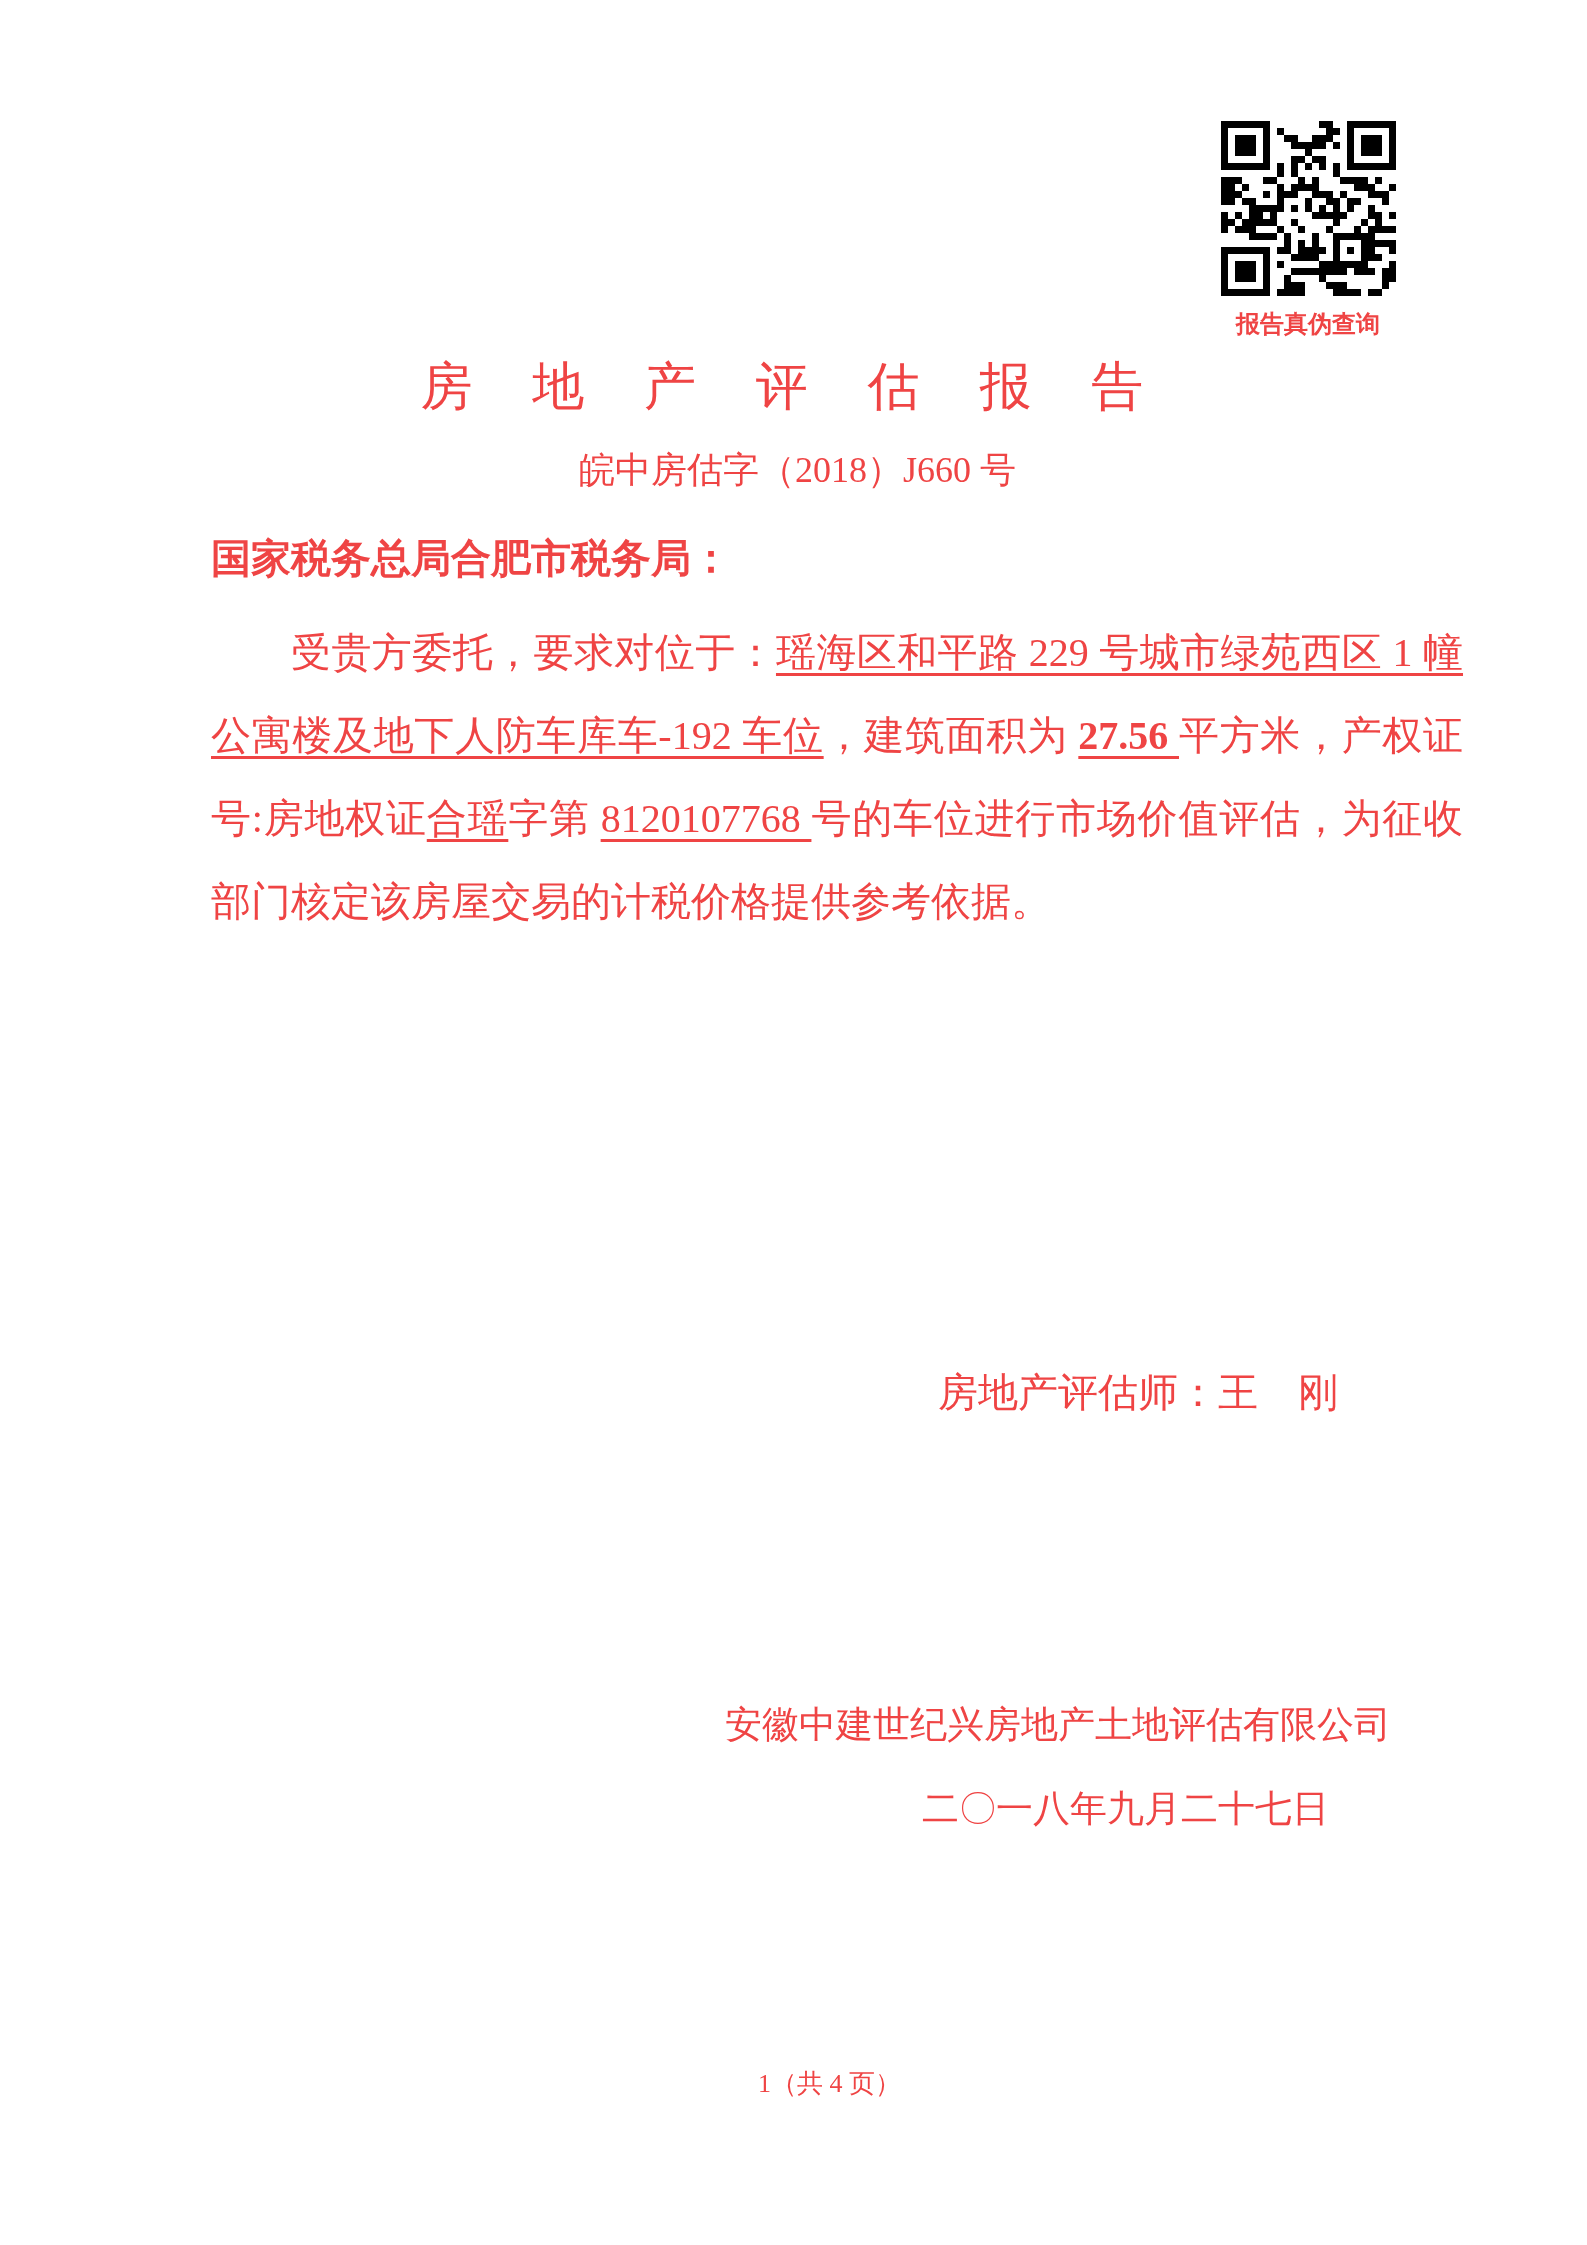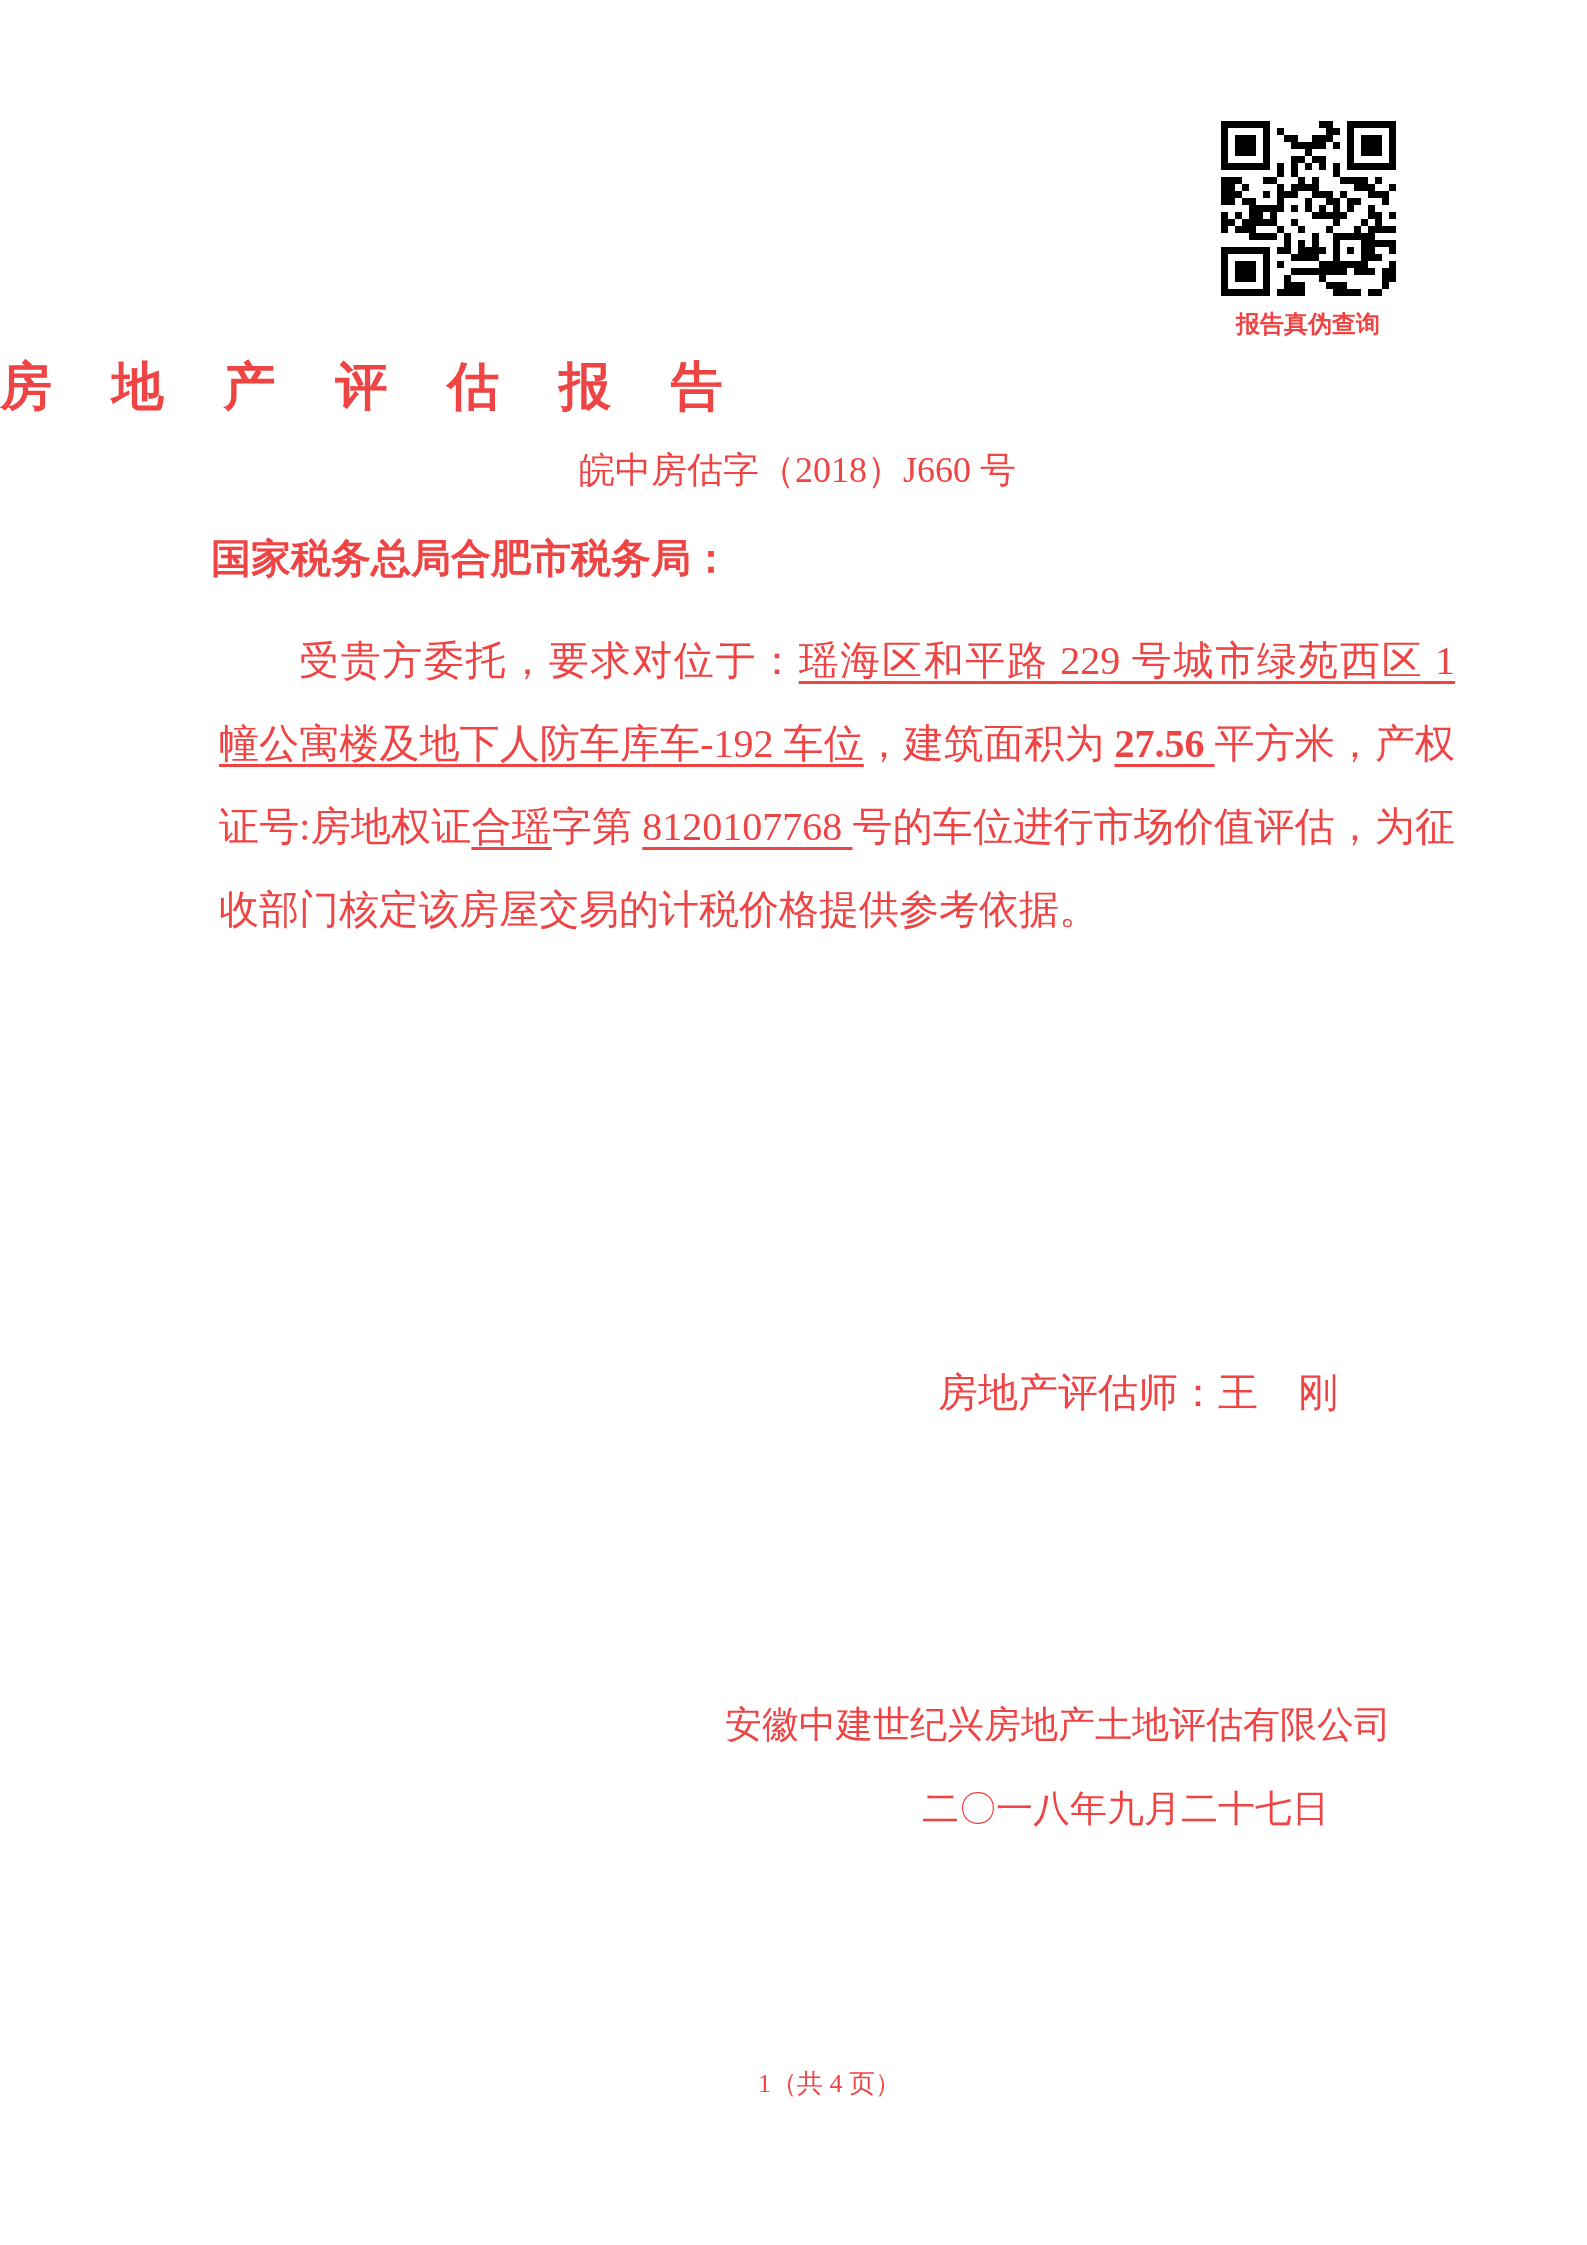--- a/index.html
+++ b/index.html
@@ -30,23 +30,23 @@
     font-size: 24px;
     font-weight: bold;
     white-space: nowrap;
   }
   
   .report-title {
     position: absolute;
     top: 352px;
     left: 0;
     width: 100%;
-    text-align: left;
+    text-align: center;
     font-size: 52px;
-    font-weight: bold;
+    font-weight: normal;
     letter-spacing: 0.45em;
     white-space: nowrap;
   }
   .doc-number {
     position: absolute;
     top: 446px;
     left: 4px;
     width: 100%;
     text-align: center;
     font-size: 36px;
@@ -63,21 +63,21 @@
   .body-text {
     position: absolute;
     top: 611px;
     left: 211px;
     width: 1252px;
     font-size: 40px;
     line-height: 83px;
     text-align: justify;
   }
   .body-text p {
-    margin: 8px;
+    margin: 0;
     text-indent: 2em;
   }
   .u {
     text-decoration: underline;
     text-underline-offset: 0.18em;
     text-decoration-thickness: 3px;
   }
   .b { font-weight: bold; }
   .signature-1 {
     position: absolute;

